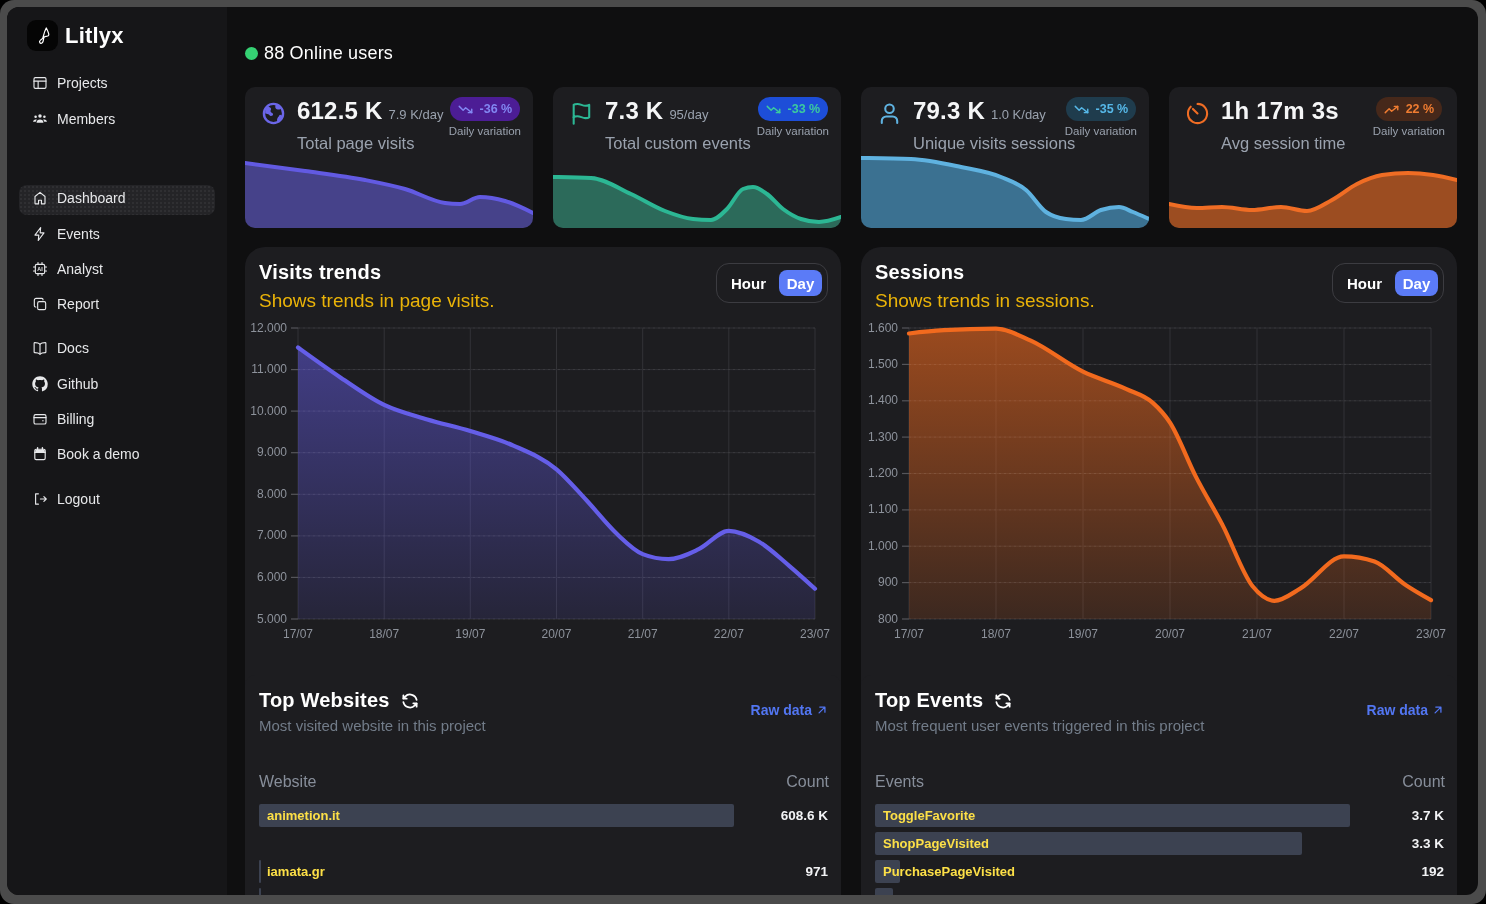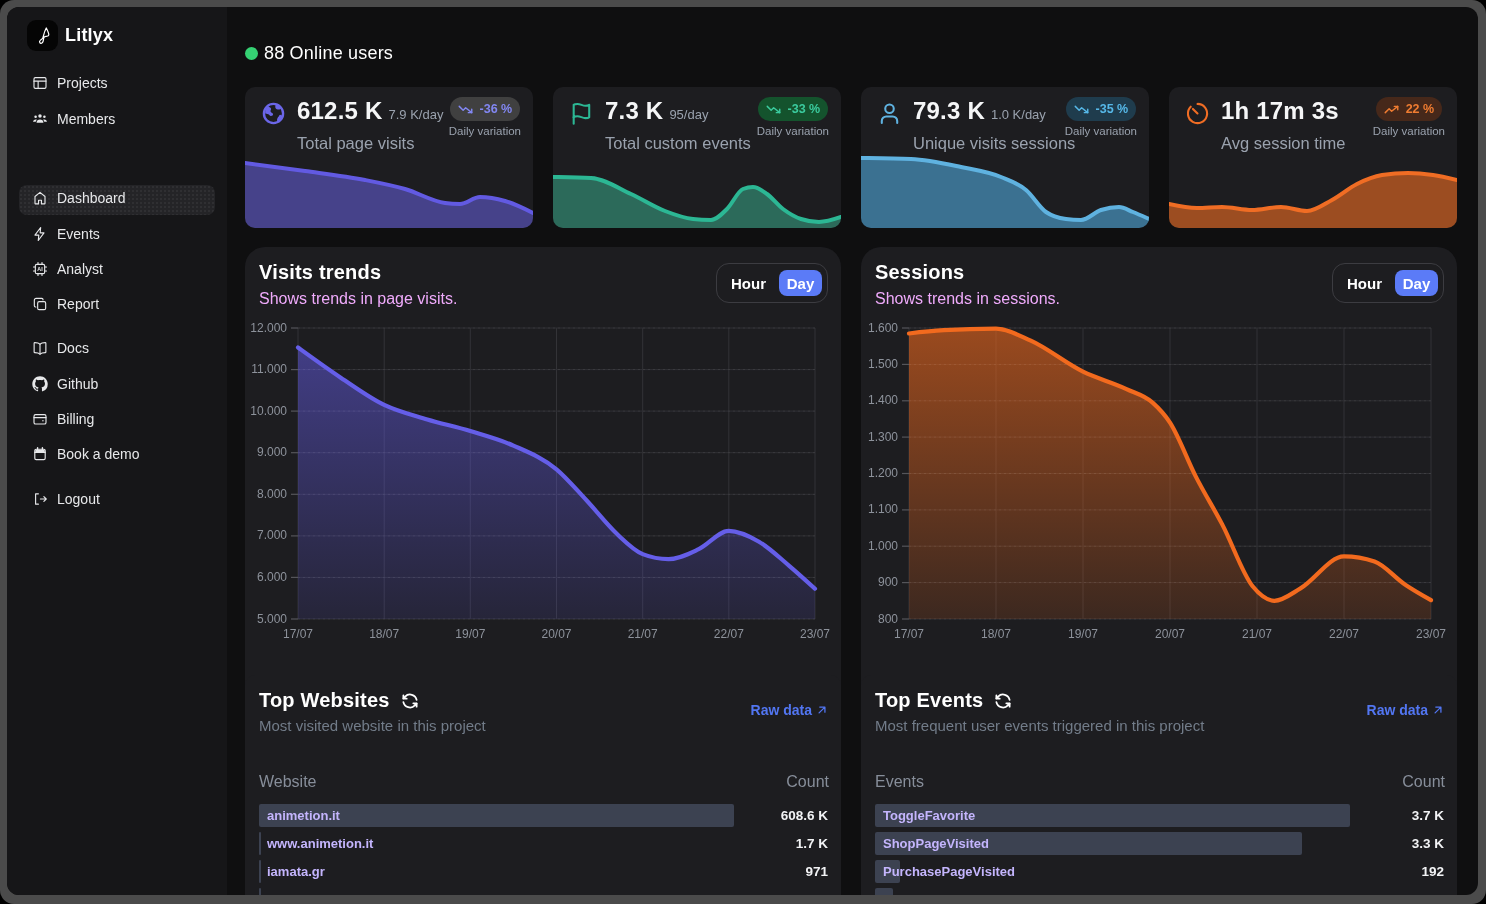--- a/index.html
+++ b/index.html
@@ -1,54 +1,54 @@
 <!DOCTYPE html>
 <html><head><meta charset="utf-8"><title>Litlyx</title><style>
 *{margin:0;padding:0;box-sizing:border-box}
 html,body{width:1486px;height:904px;background:#000;font-family:"Liberation Sans",sans-serif;overflow:hidden}
 .frame{position:absolute;inset:0;background:#4b4b4b;border-radius:14px}
 .window{position:absolute;left:7px;top:7px;width:1471px;height:888px;background:#0f0f10;border-radius:12px;overflow:hidden}
 .sidebar{position:absolute;left:0;top:0;width:220px;height:100%;background:#161618}
 .logo{position:absolute;left:20px;top:13px;display:flex;align-items:center;gap:7px}
 .logobox{width:31px;height:31px;background:#050505;border-radius:9px;display:flex;align-items:center;justify-content:center}
-.logo span{color:#fff;font-size:18px;font-weight:bold;letter-spacing:.2px}
+.logo span{color:#fff;font-size:22px;font-weight:bold;letter-spacing:.2px}
 .nav{position:absolute;left:25px;height:20px;display:flex;align-items:flex-start;gap:9px;color:#e7e8ea;font-size:14px}
 .nav svg{flex:0 0 auto}
 .active-bg{position:absolute;left:12px;top:178px;width:196px;height:30px;background:#242427;border-radius:8px;background-image:radial-gradient(rgba(255,255,255,0.05) 1px,transparent 1.2px);background-size:4px 4px}
 .main{position:absolute;left:220px;top:0;width:1251px;height:100%}
 .online{position:absolute;left:18px;top:36px;display:flex;align-items:center;gap:6px}
 .online .dot{width:13px;height:13px;border-radius:50%;background:#35d173}
 .online .txt{color:#fff;font-size:18px;font-weight:normal;letter-spacing:.2px}
 .cards{position:absolute;left:18px;top:80px;display:flex;gap:20px}
 .card{position:relative;width:288px;height:141px;background:#1d1d20;border-radius:10px;overflow:hidden}
 .cicon{position:absolute;left:16px;top:14px}
 .num{position:absolute;left:52px;top:10px;color:#f5f6f7;font-size:24px;font-weight:bold;letter-spacing:.2px;white-space:nowrap}
 .num .sub{font-size:13px;font-weight:normal;color:#9aa2ae;letter-spacing:0;margin-left:6px}
 .clabel{position:absolute;left:52px;top:47px;color:#9aa2ae;font-size:16.5px}
 .bwrap{position:absolute;right:12px;top:10px;display:flex;flex-direction:column;align-items:center;gap:4px}
 .badge{display:flex;align-items:center;gap:7px;height:24px;padding:0 8px;border-radius:12px;font-size:12.5px;font-weight:bold}
 .dv{font-size:11.5px;color:#9aa2ae}
 .wave{position:absolute;left:0;bottom:0}
 .charts{position:absolute;left:18px;top:240px;display:flex;gap:20px}
 .chcard{position:relative;width:596px;height:480px;background:#1d1d20;border-radius:20px}
 .ctitle{position:absolute;left:14px;top:14px;color:#fff;font-size:20px;font-weight:bold;letter-spacing:.2px}
-.csub{position:absolute;left:14px;top:43px;color:#f0abfc;font-size:16px}
+.csub{position:absolute;left:14px;top:43px;color:#eab308;font-size:19px}
 .toggle{position:absolute;right:13px;top:16px;width:112px;height:40px;border:1px solid #3c3c41;border-radius:13px}
 .toggle .hour{position:absolute;left:0;top:0;width:63px;height:38px;display:flex;align-items:center;justify-content:center;color:#fff;font-size:15px;font-weight:bold}
 .toggle .day{position:absolute;left:62px;top:6px;width:43px;height:26px;background:#5b7bf7;border-radius:8px;display:flex;align-items:center;justify-content:center;color:#fff;font-size:15px;font-weight:bold}
 .bigsvg{position:absolute;left:0;top:60px}
 .tables{position:absolute;left:18px;top:668px;display:flex;gap:20px}
 .tcard{position:relative;width:596px;height:330px;background:#1d1d20;border-radius:10px}
 .ttitle{position:absolute;left:14px;top:14px;color:#fff;font-size:20px;font-weight:bold;letter-spacing:.2px;display:flex;align-items:center;gap:11px}
 .tsub{position:absolute;left:14px;top:42px;color:#727c89;font-size:15px}
 .raw{position:absolute;right:12px;top:27px;color:#5276f2;font-size:14px;font-weight:bold;display:flex;align-items:center;gap:3px}
 .thead{position:absolute;left:14px;right:12px;top:98px;display:flex;justify-content:space-between;color:#878e9a;font-size:16px}
 .trow{position:absolute;left:14px;height:23px}
 .bar{position:absolute;left:0;top:0;height:23px;background:#3c4251;border-radius:2px}
-.rlabel{position:absolute;left:8px;top:0;height:21px;line-height:23px;color:#c4b5fd;font-size:13px;font-weight:bold;white-space:nowrap}
+.rlabel{position:absolute;left:8px;top:0;height:21px;line-height:23px;color:#fde047;font-size:13px;font-weight:bold;white-space:nowrap}
 .rcount{position:absolute;right:0;color:#f2f3f5;font-size:13.5px;font-weight:bold;height:23px;line-height:23px}
 text{font-family:"Liberation Sans",sans-serif}
 </style></head><body>
 <div class="frame">
     <div class="window">
 <div class="sidebar">
         <div class="logo">
           <div class="logobox">
             <svg width="21" height="21" viewBox="0 0 24 24" fill="none" stroke="#fff" stroke-width="1.4" stroke-linejoin="round">
               <path d="M16.3 3.4C17.6 5.9 19.3 9.6 19.2 11.4 19.1 12.9 17.6 12.8 16 12.9 14.7 13 13.9 13.3 13.5 14.5 13 16 13.2 18.3 12.1 19.9 11.2 21.2 9.6 21.3 8.9 20.2 8.2 19.1 8.9 17.8 10 17 11.1 16.2 12.2 15.8 12.6 14.2 13.2 11.9 14.3 6.8 16.3 3.4Z"></path>
@@ -153,21 +153,21 @@
                 <circle cx="12" cy="12" r="9.2" stroke-width="2.3"></circle>
                 <g fill="currentColor" stroke="none">
                   <path d="M6 5.2c1.9.3 3.2.7 3.6 1.9.4 1.2-.8 1.7-.4 2.9.3 1.2 1.9 1 2.3 2.3.4 1.3-.9 2.3-2.1 2.2-1.2-.1-1.1-1.4-2.4-1.8-1.3-.4-2.1-.1-3-1a9.2 9.2 0 0 1 2-6.5z"></path>
                   <path d="M14.2 3.1c2.1.6 3.9 2 5.1 3.8-.7 1.1-1.7 1.5-3.1 1.3-1.5-.2-2.4-1.3-2.5-2.5-.1-1.1.2-1.8.5-2.6z"></path>
                   <path d="M18.3 13.2c1.1.2 1.8.8 2.6 1.5-.9 2.4-2.6 4.4-4.8 5.5-.6-.9-1-1.9-.5-3.1.5-1.5 1.4-1.7 1.7-2.6.2-.8.4-1.1 1-1.3z"></path>
                 </g>
               </svg></div>
 <div class="num">612.5 K<span class="sub">7.9 K/day</span></div>
 <div class="clabel">Total page visits</div>
 <div class="bwrap">
-              <div class="badge" style="background:#404040;color:#8287f2">
+              <div class="badge" style="background:#4c1d95;color:#8287f2">
                 <svg class="" width="15" height="15" viewBox="0 0 24 24" fill="none" stroke="currentColor" stroke-width="2.3" stroke-linecap="round" stroke-linejoin="round">
                   <path d="M2 7l6.2 6.2 4-4L22 17"></path>
                   <path d="M16.5 17H22v-5.5"></path>
                 </svg>
                 <span>-36 %</span>
               </div>
               <div class="dv">Daily variation</div>
             </div>
 <svg class="wave" width="288" height="75" viewBox="0 0 288 75">
               <path d="M0.0 10.0C20.0 12.6 40.0 15.2 60.0 18.0C80.0 20.8 100.0 23.1 120.0 27.0C133.3 29.6 146.7 32.2 160.0 36.0C173.3 39.8 186.7 48.2 200.0 50.0C205.0 50.7 210.0 51.0 215.0 51.0C221.7 51.0 228.3 44.0 235.0 44.0C243.3 44.0 251.7 45.6 260.0 48.0C269.3 50.7 278.7 55.3 288.0 60.0L288 78L0 78Z" fill="#46428a"></path>
@@ -175,21 +175,21 @@
             </svg>
 </div>
 <div class="card">
 <div class="cicon" style="color:#2cb794"><svg class="" width="25" height="25" viewBox="0 0 24 24" fill="none" stroke="currentColor" stroke-width="2" stroke-linecap="round" stroke-linejoin="round">
                 <path d="M4.5 15.5s1-.9 3.7-.9 4.7 1.8 7.5 1.8 3.7-.9 3.7-.9V3.7s-1 .9-3.7.9S11 2.8 8.2 2.8s-3.7.9-3.7.9z"></path>
                 <path d="M4.5 21.8v-6.3"></path>
               </svg></div>
 <div class="num">7.3 K<span class="sub">95/day</span></div>
 <div class="clabel">Total custom events</div>
 <div class="bwrap">
-              <div class="badge" style="background:#14532d;color:#3bcb9e">
+              <div class="badge" style="background:#1d4ed8;color:#3bcb9e">
                 <svg class="" width="15" height="15" viewBox="0 0 24 24" fill="none" stroke="currentColor" stroke-width="2.3" stroke-linecap="round" stroke-linejoin="round">
                   <path d="M2 7l6.2 6.2 4-4L22 17"></path>
                   <path d="M16.5 17H22v-5.5"></path>
                 </svg>
                 <span>-33 %</span>
               </div>
               <div class="dv">Daily variation</div>
             </div>
 <svg class="wave" width="288" height="75" viewBox="0 0 288 75">
               <path d="M0.0 24.0C12.7 24.2 25.3 24.3 38.0 25.0C51.3 25.7 64.7 34.9 78.0 41.0C89.3 46.1 100.7 53.7 112.0 58.0C121.3 61.6 130.7 65.0 140.0 66.0C146.0 66.7 152.0 67.0 158.0 67.0C163.3 67.0 168.7 61.2 174.0 56.0C179.3 50.8 184.7 38.1 190.0 36.0C193.3 34.7 196.7 34.0 200.0 34.0C204.7 34.0 209.3 37.7 214.0 41.0C219.3 44.8 224.7 52.0 230.0 56.0C236.0 60.5 242.0 64.0 248.0 66.0C254.0 68.0 260.0 69.0 266.0 69.0C273.3 69.0 280.7 66.5 288.0 64.0L288 78L0 78Z" fill="#2c6a5a"></path>
@@ -395,25 +395,20 @@
 <div class="tsub">Most visited website in this project</div>
 <div class="thead">
               <span>Website</span>
               <span>Count</span>
             </div>
 <div class="trow" style="top:129px;width:569px">
               <div class="bar" style="width:475px"></div>
               <div class="rlabel">animetion.it</div>
               <div class="rcount">608.6 K</div>
             </div>
-<div class="trow" style="top:157px;width:569px">
-              <div class="bar" style="width:2px"></div>
-              <div class="rlabel">www.animetion.it</div>
-              <div class="rcount">1.7 K</div>
-            </div>
 <div class="trow" style="top:185px;width:569px">
               <div class="bar" style="width:2px"></div>
               <div class="rlabel">iamata.gr</div>
               <div class="rcount">971</div>
             </div>
 <div class="trow" style="top:213px;width:569px">
               <div class="bar" style="width:2px"></div>
             </div>
 </div>
 <div class="tcard">

